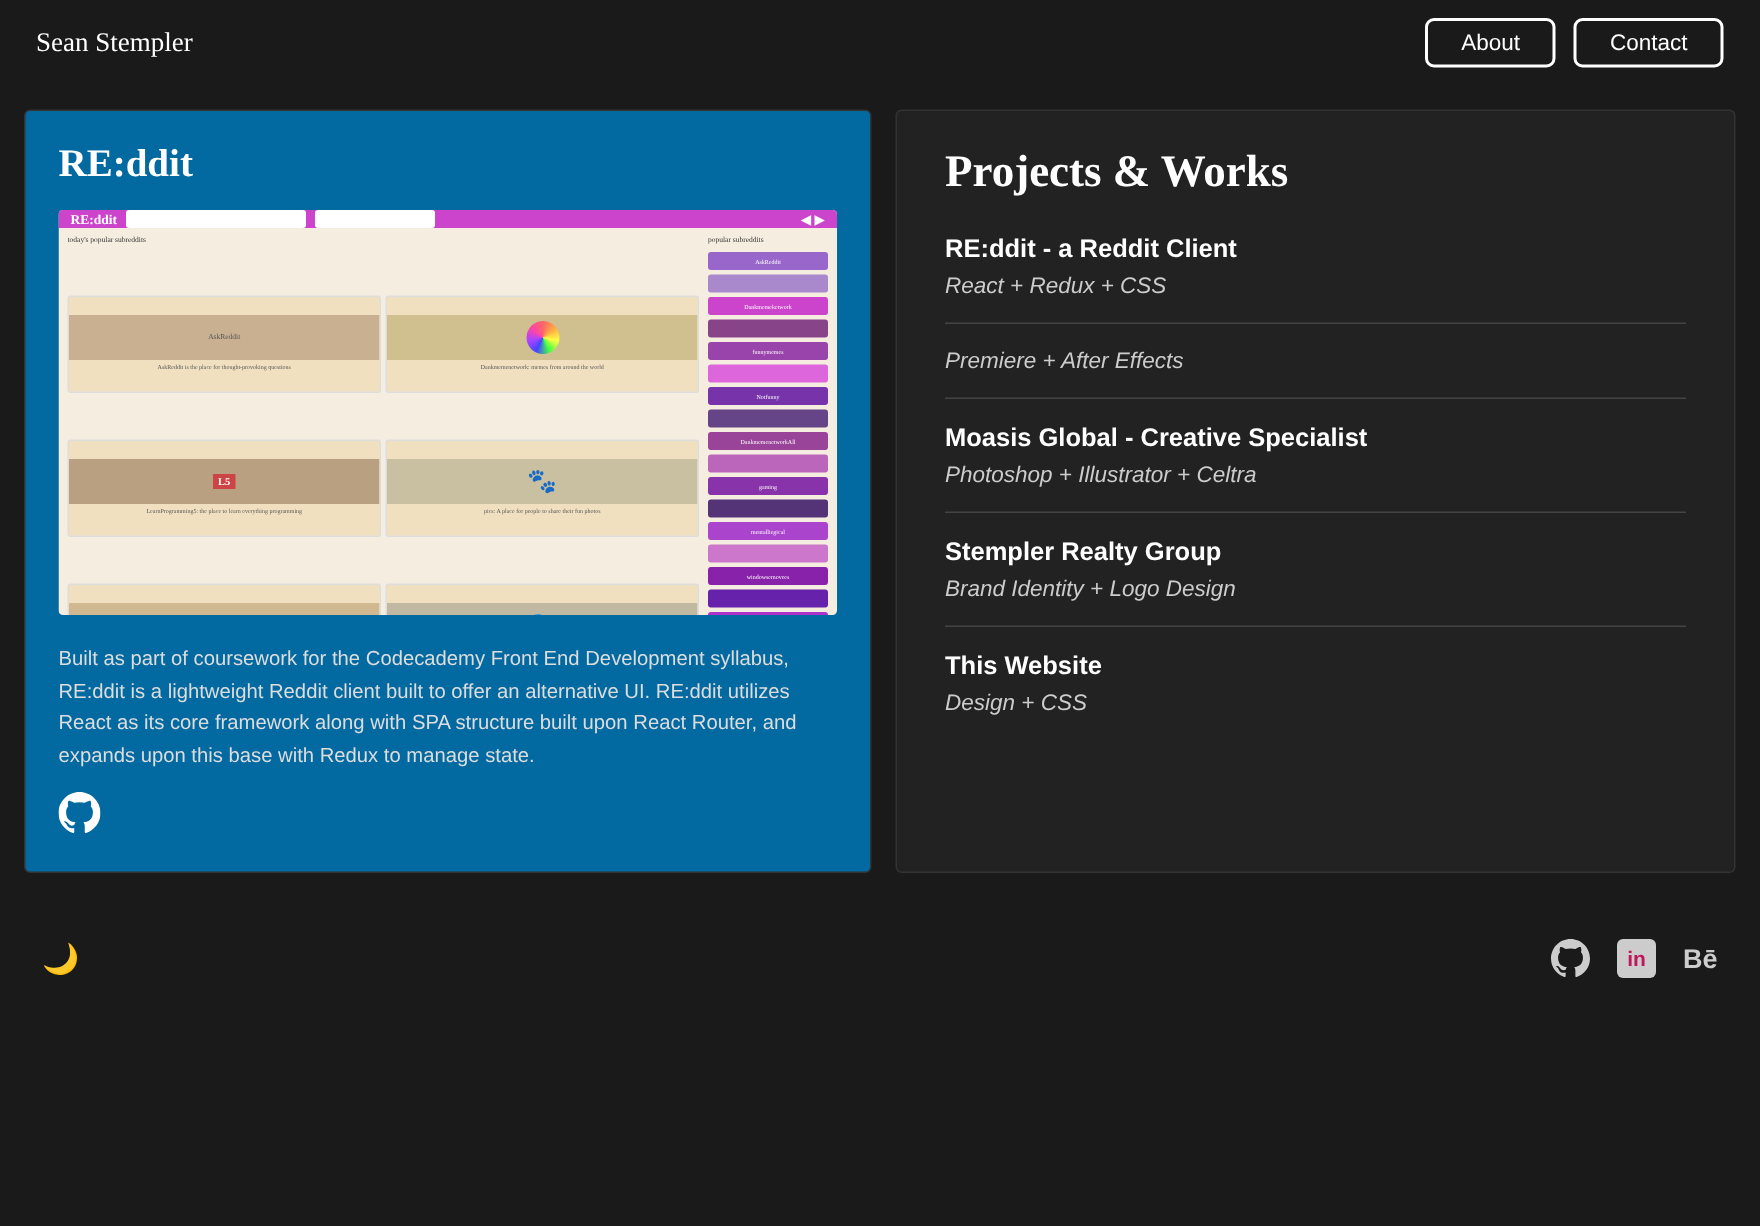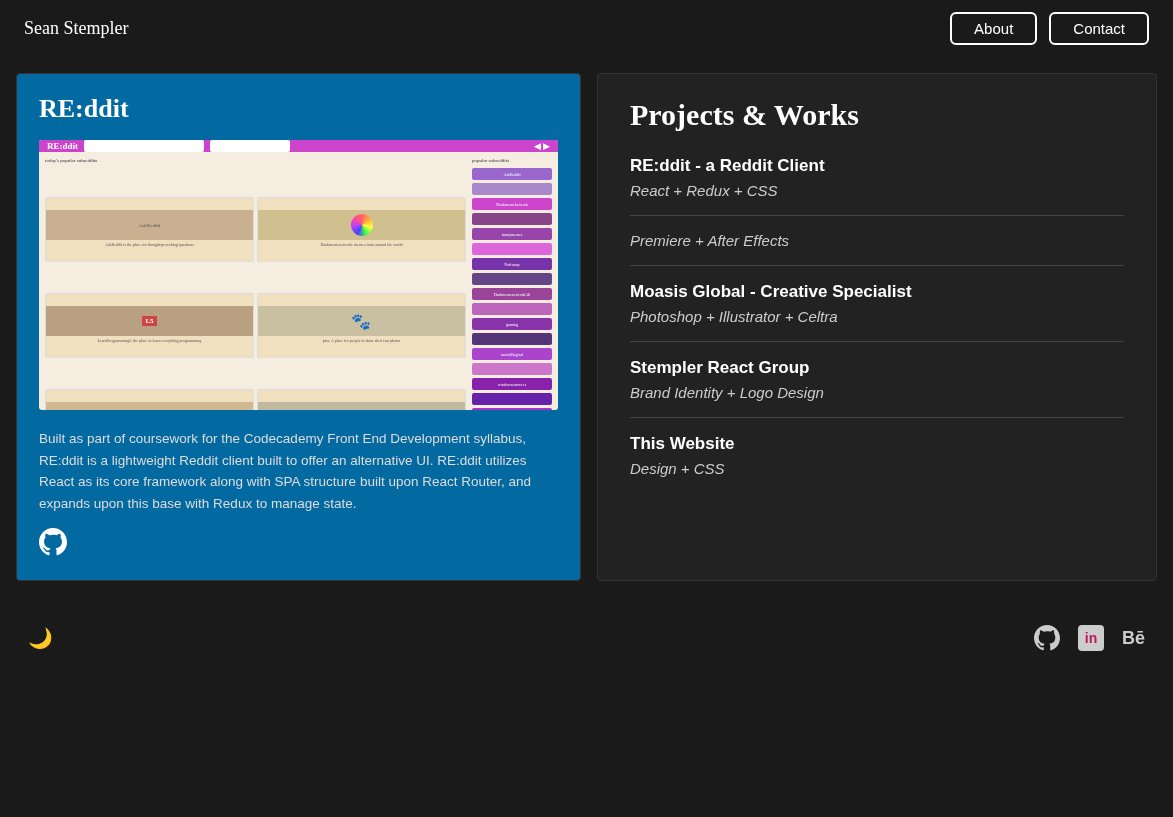--- a/index.html
+++ b/index.html
@@ -447,21 +447,21 @@
     <div class="project-item">
       <div class="project-item-tech">Premiere + After Effects</div>
     </div>
 
     <div class="project-item">
       <div class="project-item-title">Moasis Global - Creative Specialist</div>
       <div class="project-item-tech">Photoshop + Illustrator + Celtra</div>
     </div>
 
     <div class="project-item">
-      <div class="project-item-title">Stempler React Group</div>
+      <div class="project-item-title">Stempler Realty Group</div>
       <div class="project-item-tech">Brand Identity + Logo Design</div>
     </div>
 
     <div class="project-item">
       <div class="project-item-title">This Website</div>
       <div class="project-item-tech">Design + CSS</div>
     </div>
   </div>
 
 </div>

